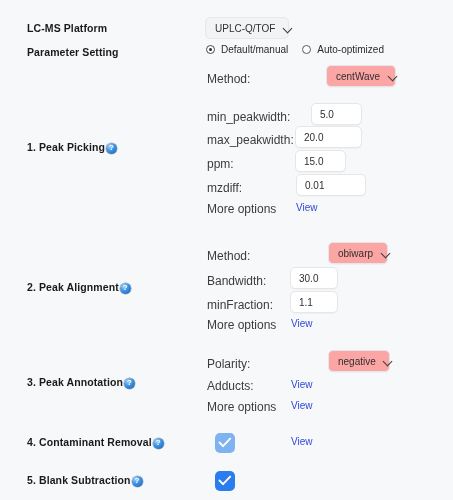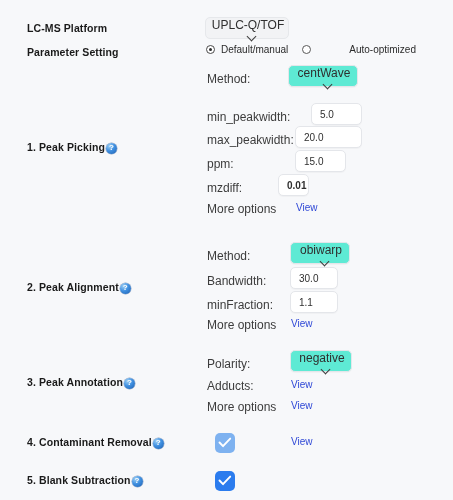--- a/index.html
+++ b/index.html
@@ -70,35 +70,35 @@
     font-family: "Liberation Sans", sans-serif;
   }
 
   
   .dd {
     position: absolute;
     display: flex;
     align-items: center;
     justify-content: space-between;
     border-radius: 5px;
-    font-size: 12px;
+    font-size: 10px;
     color: #2f2f2f;
     padding: 0 7px 0 9px;
     cursor: pointer;
     white-space: nowrap;
-    flex-direction: column;
   }
   .dd.gray {
     background: #f2f3f5;
     border: 1px solid #e6e8eb;
   }
   .dd.white {
-    background: #5eead4;
+    background: #fca5a5;
     border: 1px solid #e4e6ea;
     box-shadow: 0 1px 1px rgba(16,24,40,.03);
+    margin-left: 38px;
   }
   .chev {
     width: 9px; height: 9px;
     margin-left: 8px;
     flex: 0 0 auto;
     position: relative;
   }
   .chev::before {
     content: "";
     position: absolute;
@@ -181,21 +181,21 @@
     <span class="chev"></span>
   </div>
 
   <div class="top-label" style="top:46px;">Parameter Setting</div>
 
   <div class="radio-row" style="left:206px; top:44px;">
     <span class="radio-item">
       <span class="radio on"></span>
       <span class="radio-text">Default/manual</span>
     </span>
-    <span class="radio-item" style="margin-left:14px;gap:32px;">
+    <span class="radio-item" style="margin-left:14px;">
       <span class="radio"></span>
       <span class="radio-text">Auto-optimized</span>
     </span>
   </div>
 
   <div class="sec-label" style="top:141px;">
     <span>1. Peak Picking</span>
     <span class="help-icon"></span>
   </div>
 
@@ -208,21 +208,21 @@
   <div class="field-label" style="left:207px; top:110px;">min_peakwidth:</div>
   <div class="inp" style="left:295px; top:103px; width:51px; height:22px;margin-left:16px;">5.0</div>
 
   <div class="field-label" style="left:207px; top:133px;">max_peakwidth:</div>
   <div class="inp" style="left:295px; top:126px; width:67px; height:22px;">20.0</div>
 
   <div class="field-label" style="left:207px; top:157px;">ppm:</div>
   <div class="inp" style="left:295px; top:150px; width:51px; height:22px;">15.0</div>
 
   <div class="field-label" style="left:207px; top:181px;">mzdiff:</div>
-  <div class="inp" style="left:278px; top:174px; width:31px; height:22px;font-weight:bold;">0.01</div>
+  <div class="inp" style="left:296px; top:174px; width:70px; height:22px;">0.01</div>
 
   <div class="field-label" style="left:207px; top:202px;">More options</div>
   <div class="link" style="left:296px; top:202px;">View</div>
 
   <div class="sec-label" style="top:281px;">
     <span>2. Peak Alignment</span>
     <span class="help-icon"></span>
   </div>
 
   <div class="field-label" style="left:207px; top:249px;">Method:</div>

